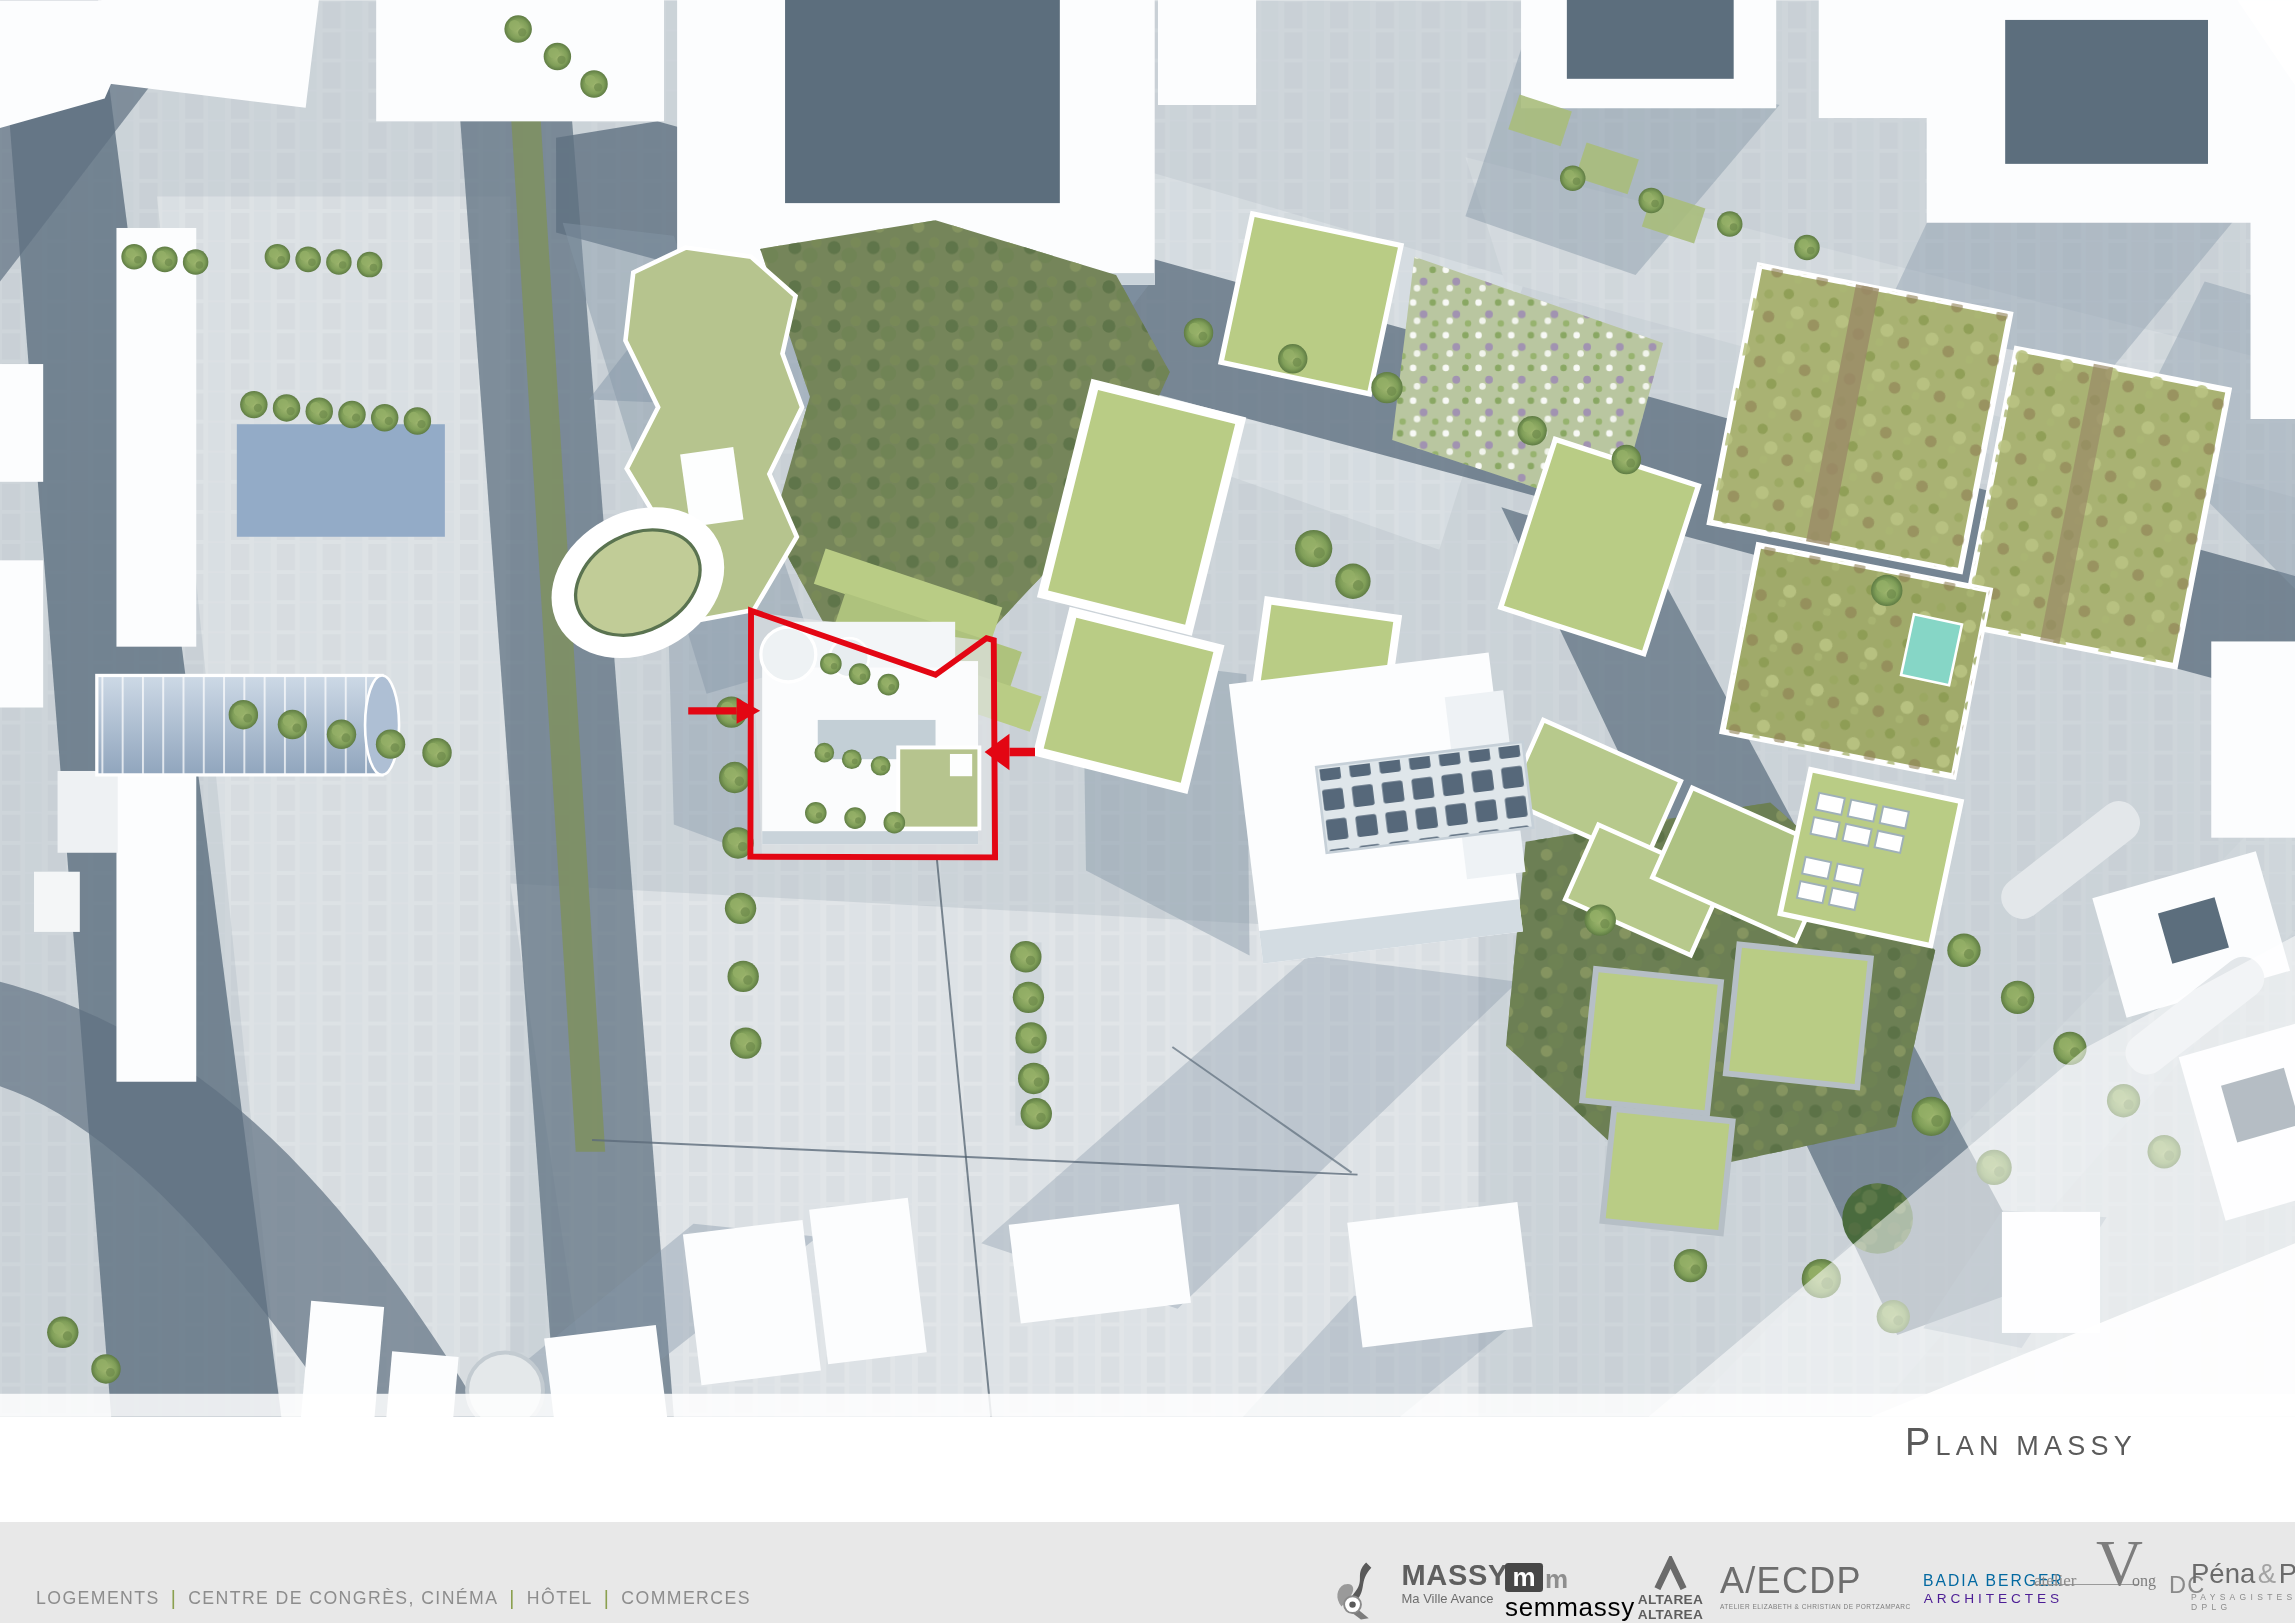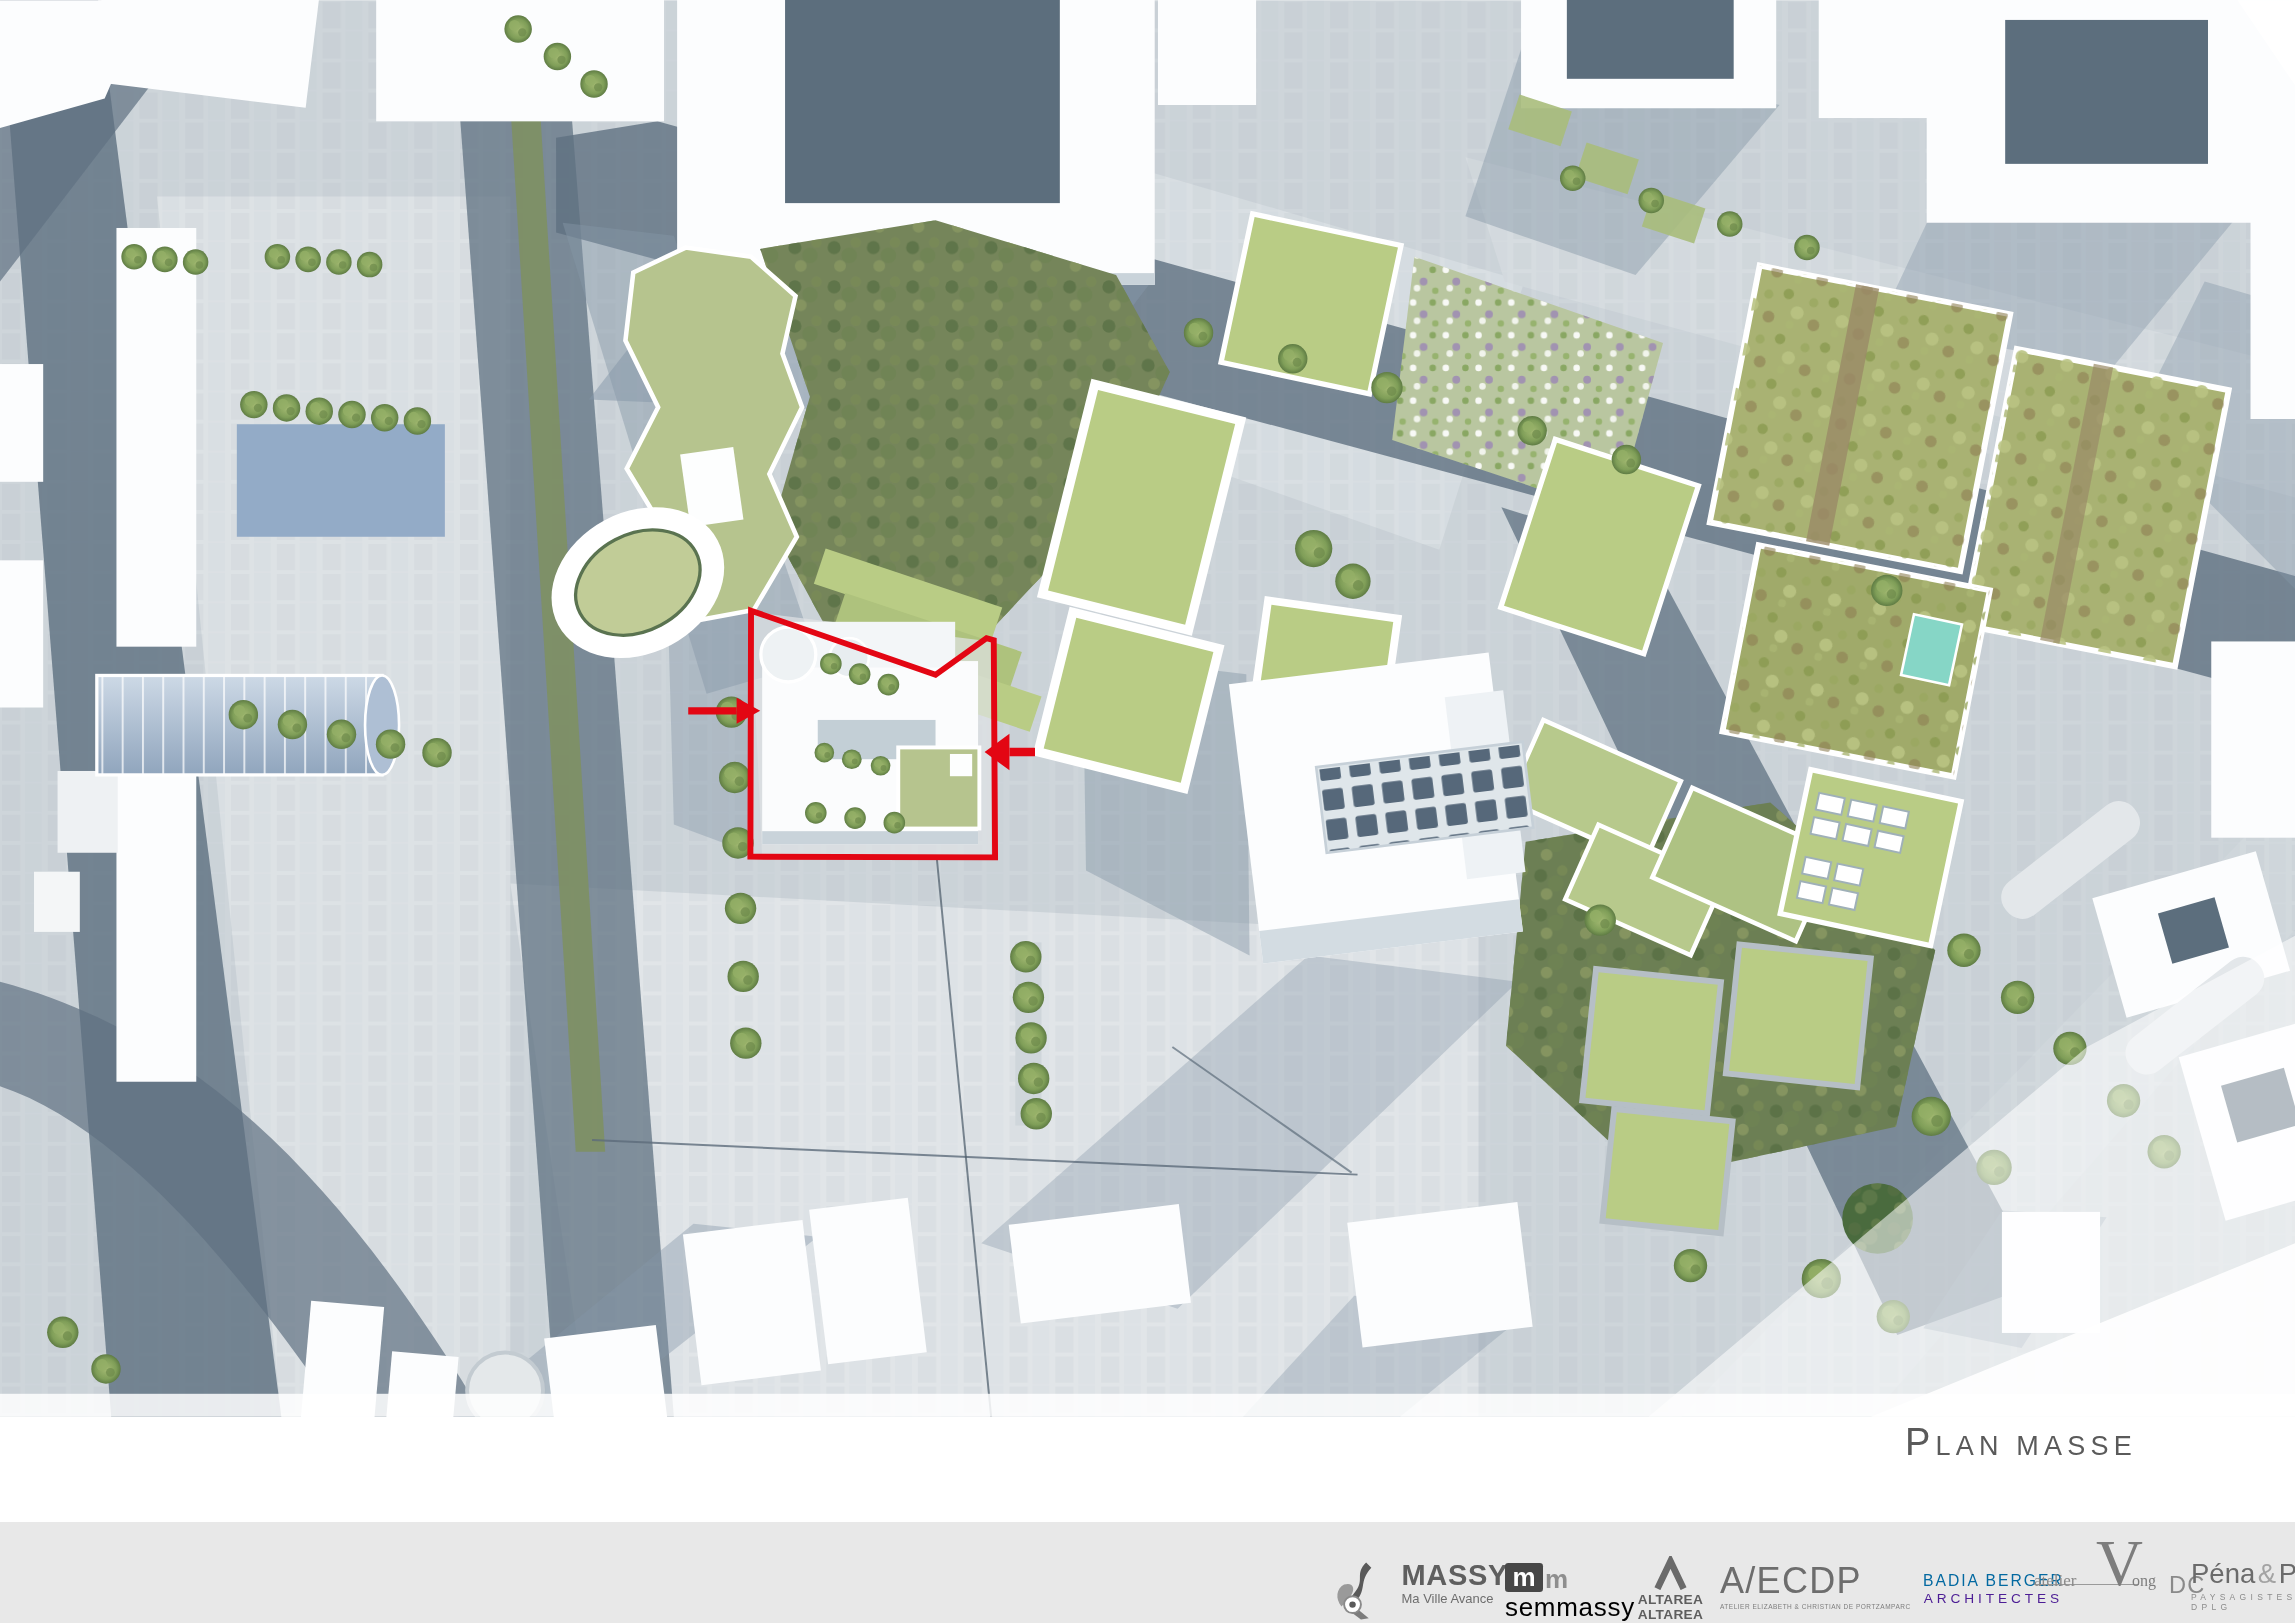--- a/index.html
+++ b/index.html
@@ -376,24 +376,27 @@
     <g fill="#ffffff">
       <polygon points="3508,1430 3508,2165 2520,2165 3190,1600" opacity="0.55"></polygon>
       <polygon points="3508,1900 3508,2165 2860,2165" opacity="0.9"></polygon>
       <rect x="0" y="2130" width="3508" height="35" opacity="0.85"></rect>
       <polygon points="3420,0 3508,0 3508,130" opacity="0.9"></polygon>
     </g>
   </svg>
   </div>
 
   <div class="plan-caption">
-    <span class="ini">P</span><span class="rest">LAN MASSE</span>
+    <span class="ini">P</span><span class="rest">LAN MASSY</span>
   </div>
 
   <div class="footer">
+    <div class="services">
+      <span>LOGEMENTS</span><span class="sep">|</span><span>CENTRE DE CONGRÈS, CINÉMA</span><span class="sep">|</span><span>HÔTEL</span><span class="sep">|</span><span>COMMERCES</span>
+    </div>
 
     <div class="logo l-massy">
       <svg width="48" height="60" viewBox="0 0 74 92">
         <path d="M48,2 C30,20 46,28 32,46 L20,62 32,62 C50,42 36,32 56,10 Z" fill="#5a5a5a"></path>
         <path d="M14,36 C28,32 32,42 24,54 L10,70 C0,58 2,42 14,36 Z" fill="#9a9a9a"></path>
         <path d="M30,70 L52,88 40,90 24,78 Z" fill="#7c7c7c"></path>
         <circle cx="27" cy="67" r="13" fill="#ffffff" stroke="#8a8a8a" stroke-width="3"></circle>
         <circle cx="27" cy="67" r="5" fill="#5a5a5a"></circle>
       </svg>
       <div class="massy-text">

